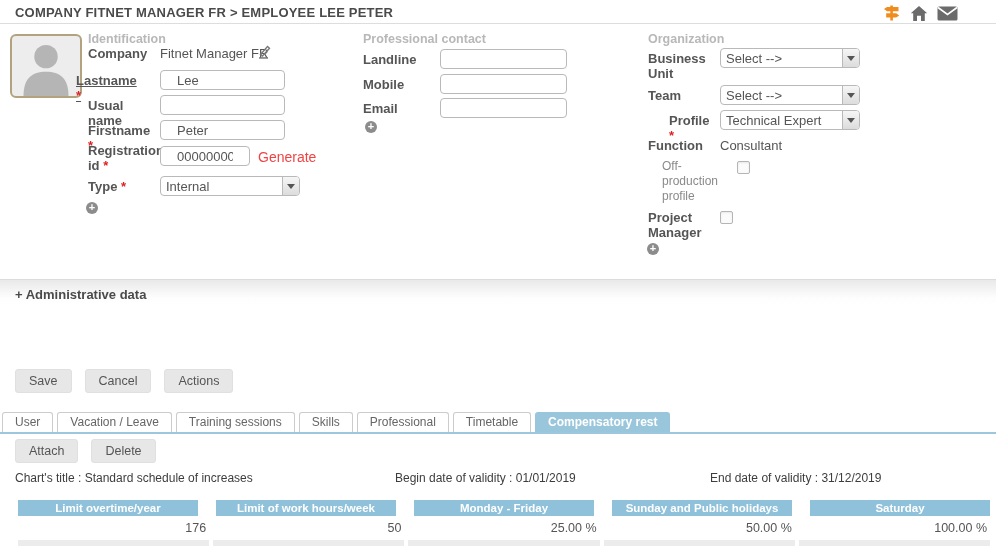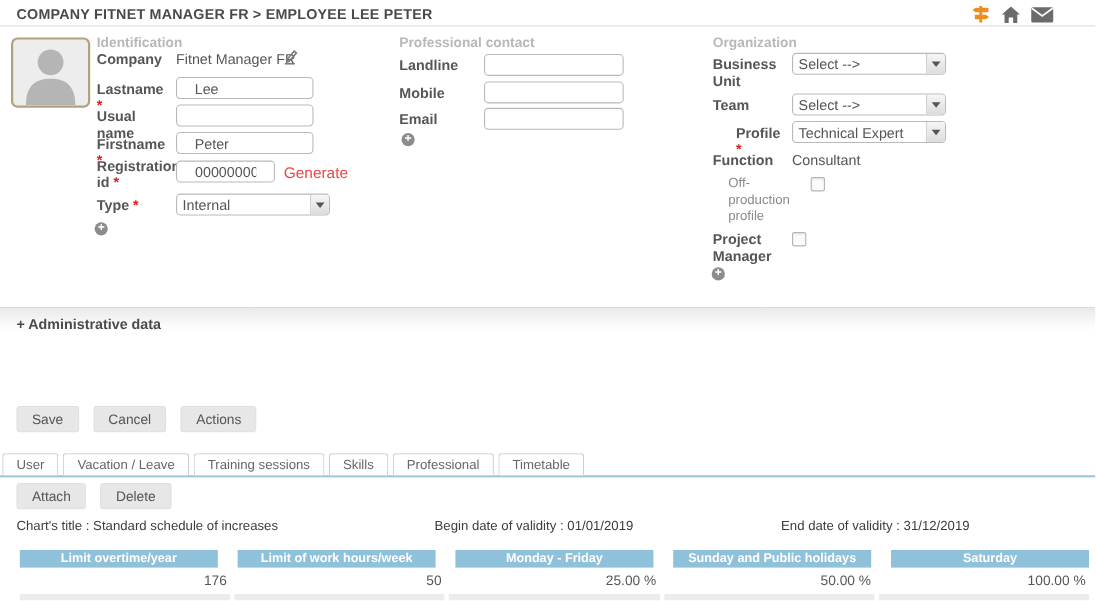--- a/index.html
+++ b/index.html
@@ -100,21 +100,21 @@
 
   <div class="flabel" style="left:88px; top:46px; width:68px;"><span>Company</span></div>
   <div class="statictext" style="left:160px; top:46px;">Fitnet Manager FR</div>
   <span style="position:absolute; left:258px; top:45px;">
     <svg width="13" height="14" viewBox="0 0 13 14">
       <path d="M2.5 9.5 L9.5 1.5 L11.5 3.2 L4.5 11 Z" fill="none" stroke="#7a7a7a" stroke-width="1.4"></path>
       <rect x="1" y="12.2" width="9" height="1.5" fill="#7a7a7a"></rect>
     </svg>
   </span>
 
-  <div class="flabel" style="left:88px; top:73px; width:68px;"><span>Lastname</span> <span class="req">*</span></div>
+  <div class="flabel" style="left:76px; top:73px; width:68px;text-decoration:underline;"><span>Lastname</span> <span class="req">*</span></div>
   <input class="tinput" style="left: 160px; top: 70px; width: 125px;" value="Lee">
 
   <div class="flabel" style="left:88px; top:98px; width:68px;"><span>Usual name</span></div>
   <input class="tinput" style="left: 160px; top: 95px; width: 125px;" value="">
 
   <div class="flabel" style="left:88px; top:123px; width:68px;"><span>Firstname</span> <span class="req">*</span></div>
   <input class="tinput" style="left: 160px; top: 120px; width: 125px;" value="Peter">
 
   <div class="flabel" style="left:88px; top:143px; width:68px;"><span>Registration id</span> <span class="req">*</span></div>
   <input class="tinput" style="left: 160px; top: 146px; width: 90px;" value="0000000022">
@@ -191,20 +191,21 @@
     <button class="btn">Actions</button>
   </div>
 
   <div class="tabs">
     <div class="tab">User</div>
     <div class="tab">Vacation / Leave</div>
     <div class="tab">Training sessions</div>
     <div class="tab">Skills</div>
     <div class="tab">Professional</div>
     <div class="tab">Timetable</div>
+    <div class="tab active">Compensatory rest</div>
   </div>
 
   <div class="btnrow" style="left:15px; top:439px;">
     <button class="btn">Attach</button>
     <button class="btn">Delete</button>
   </div>
 
   <div class="inforow">
     <span style="left:15px;">Chart's title : Standard schedule of increases</span>
     <span style="left:395px;">Begin date of validity : 01/01/2019</span>

